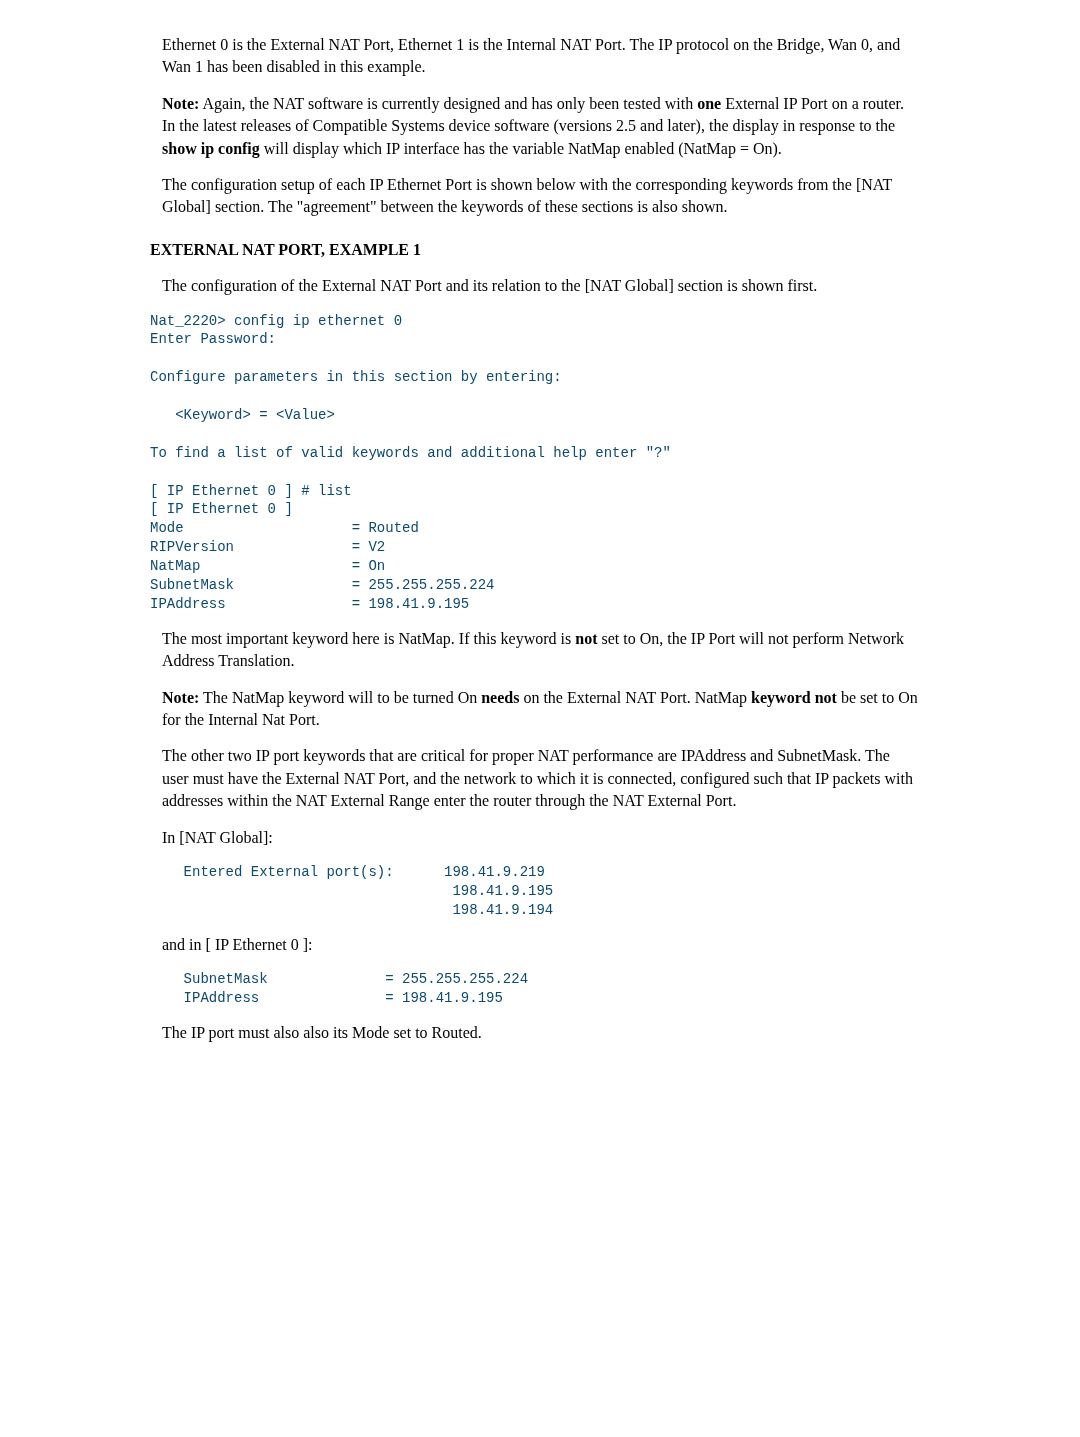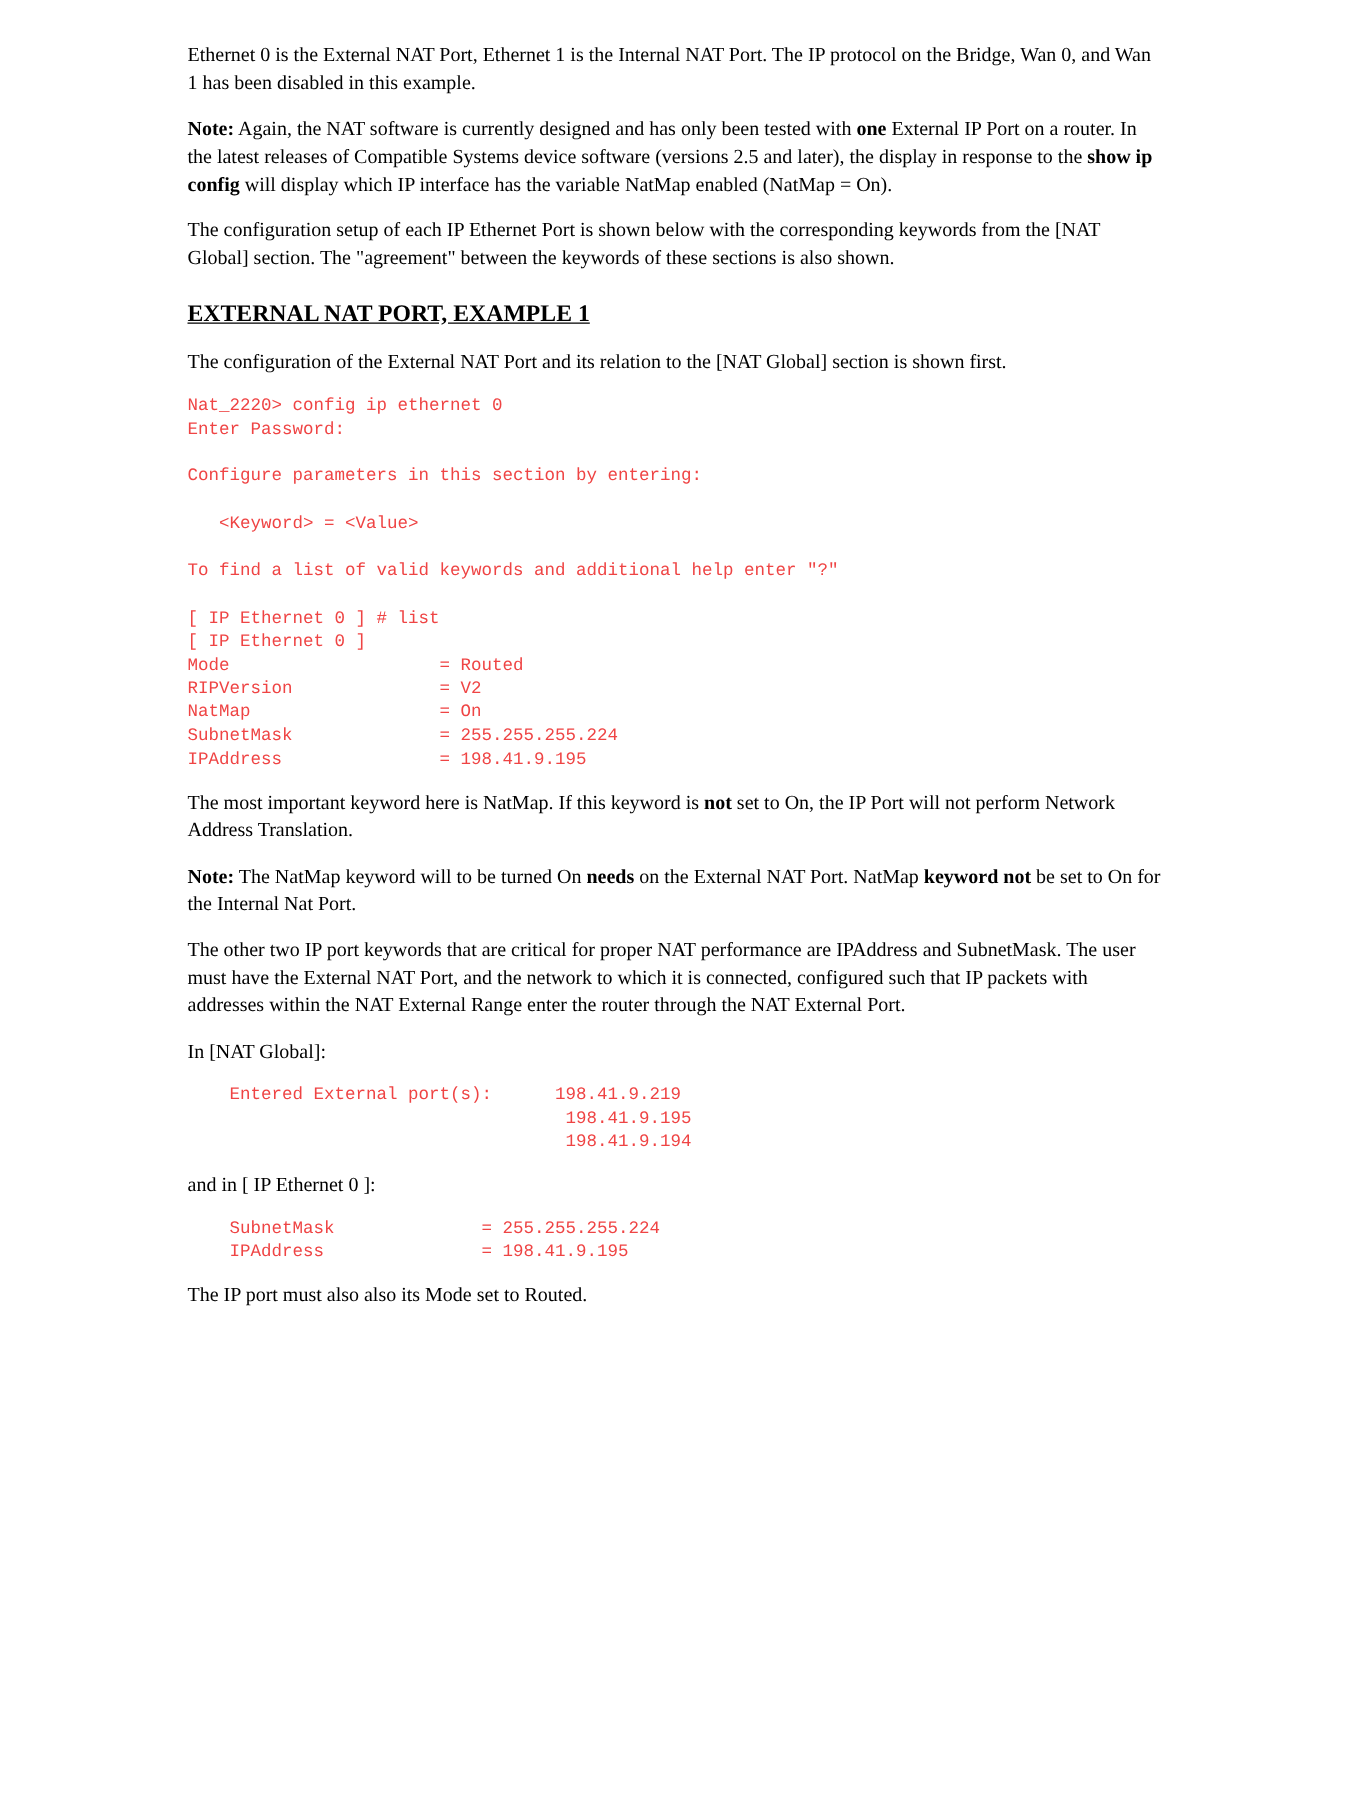--- a/index.html
+++ b/index.html
@@ -6,35 +6,34 @@
       font-family: Georgia, 'Times New Roman', serif;
       font-size: 16px;
       line-height: 1.4;
       color: #000;
       background: #fff;
       max-width: 780px;
       margin: 0 auto;
       padding: 20px 40px;
     }
     p {
-      margin: 14px 0;
+      margin: 14px 12px;
     }
     h2 {
-      font-size: 19px;
+      font-size: 16px;
       font-weight: bold;
       margin: 20px 0 14px 0;
-      text-decoration: underline;
     }
     pre {
       font-family: 'Courier New', Courier, monospace;
       font-size: 14px;
       line-height: 1.35;
       margin: 14px 0;
       white-space: pre;
-      color: #ef4444;
+      color: #0c4a6e;
     }
     b, strong {
       font-weight: bold;
     }
   </style>
 </head>
 <body>
 
 <p>Ethernet 0 is the External NAT Port, Ethernet 1 is the Internal NAT Port. The IP protocol on the Bridge, Wan 0, and Wan 1 has been disabled in this example.</p>
 

